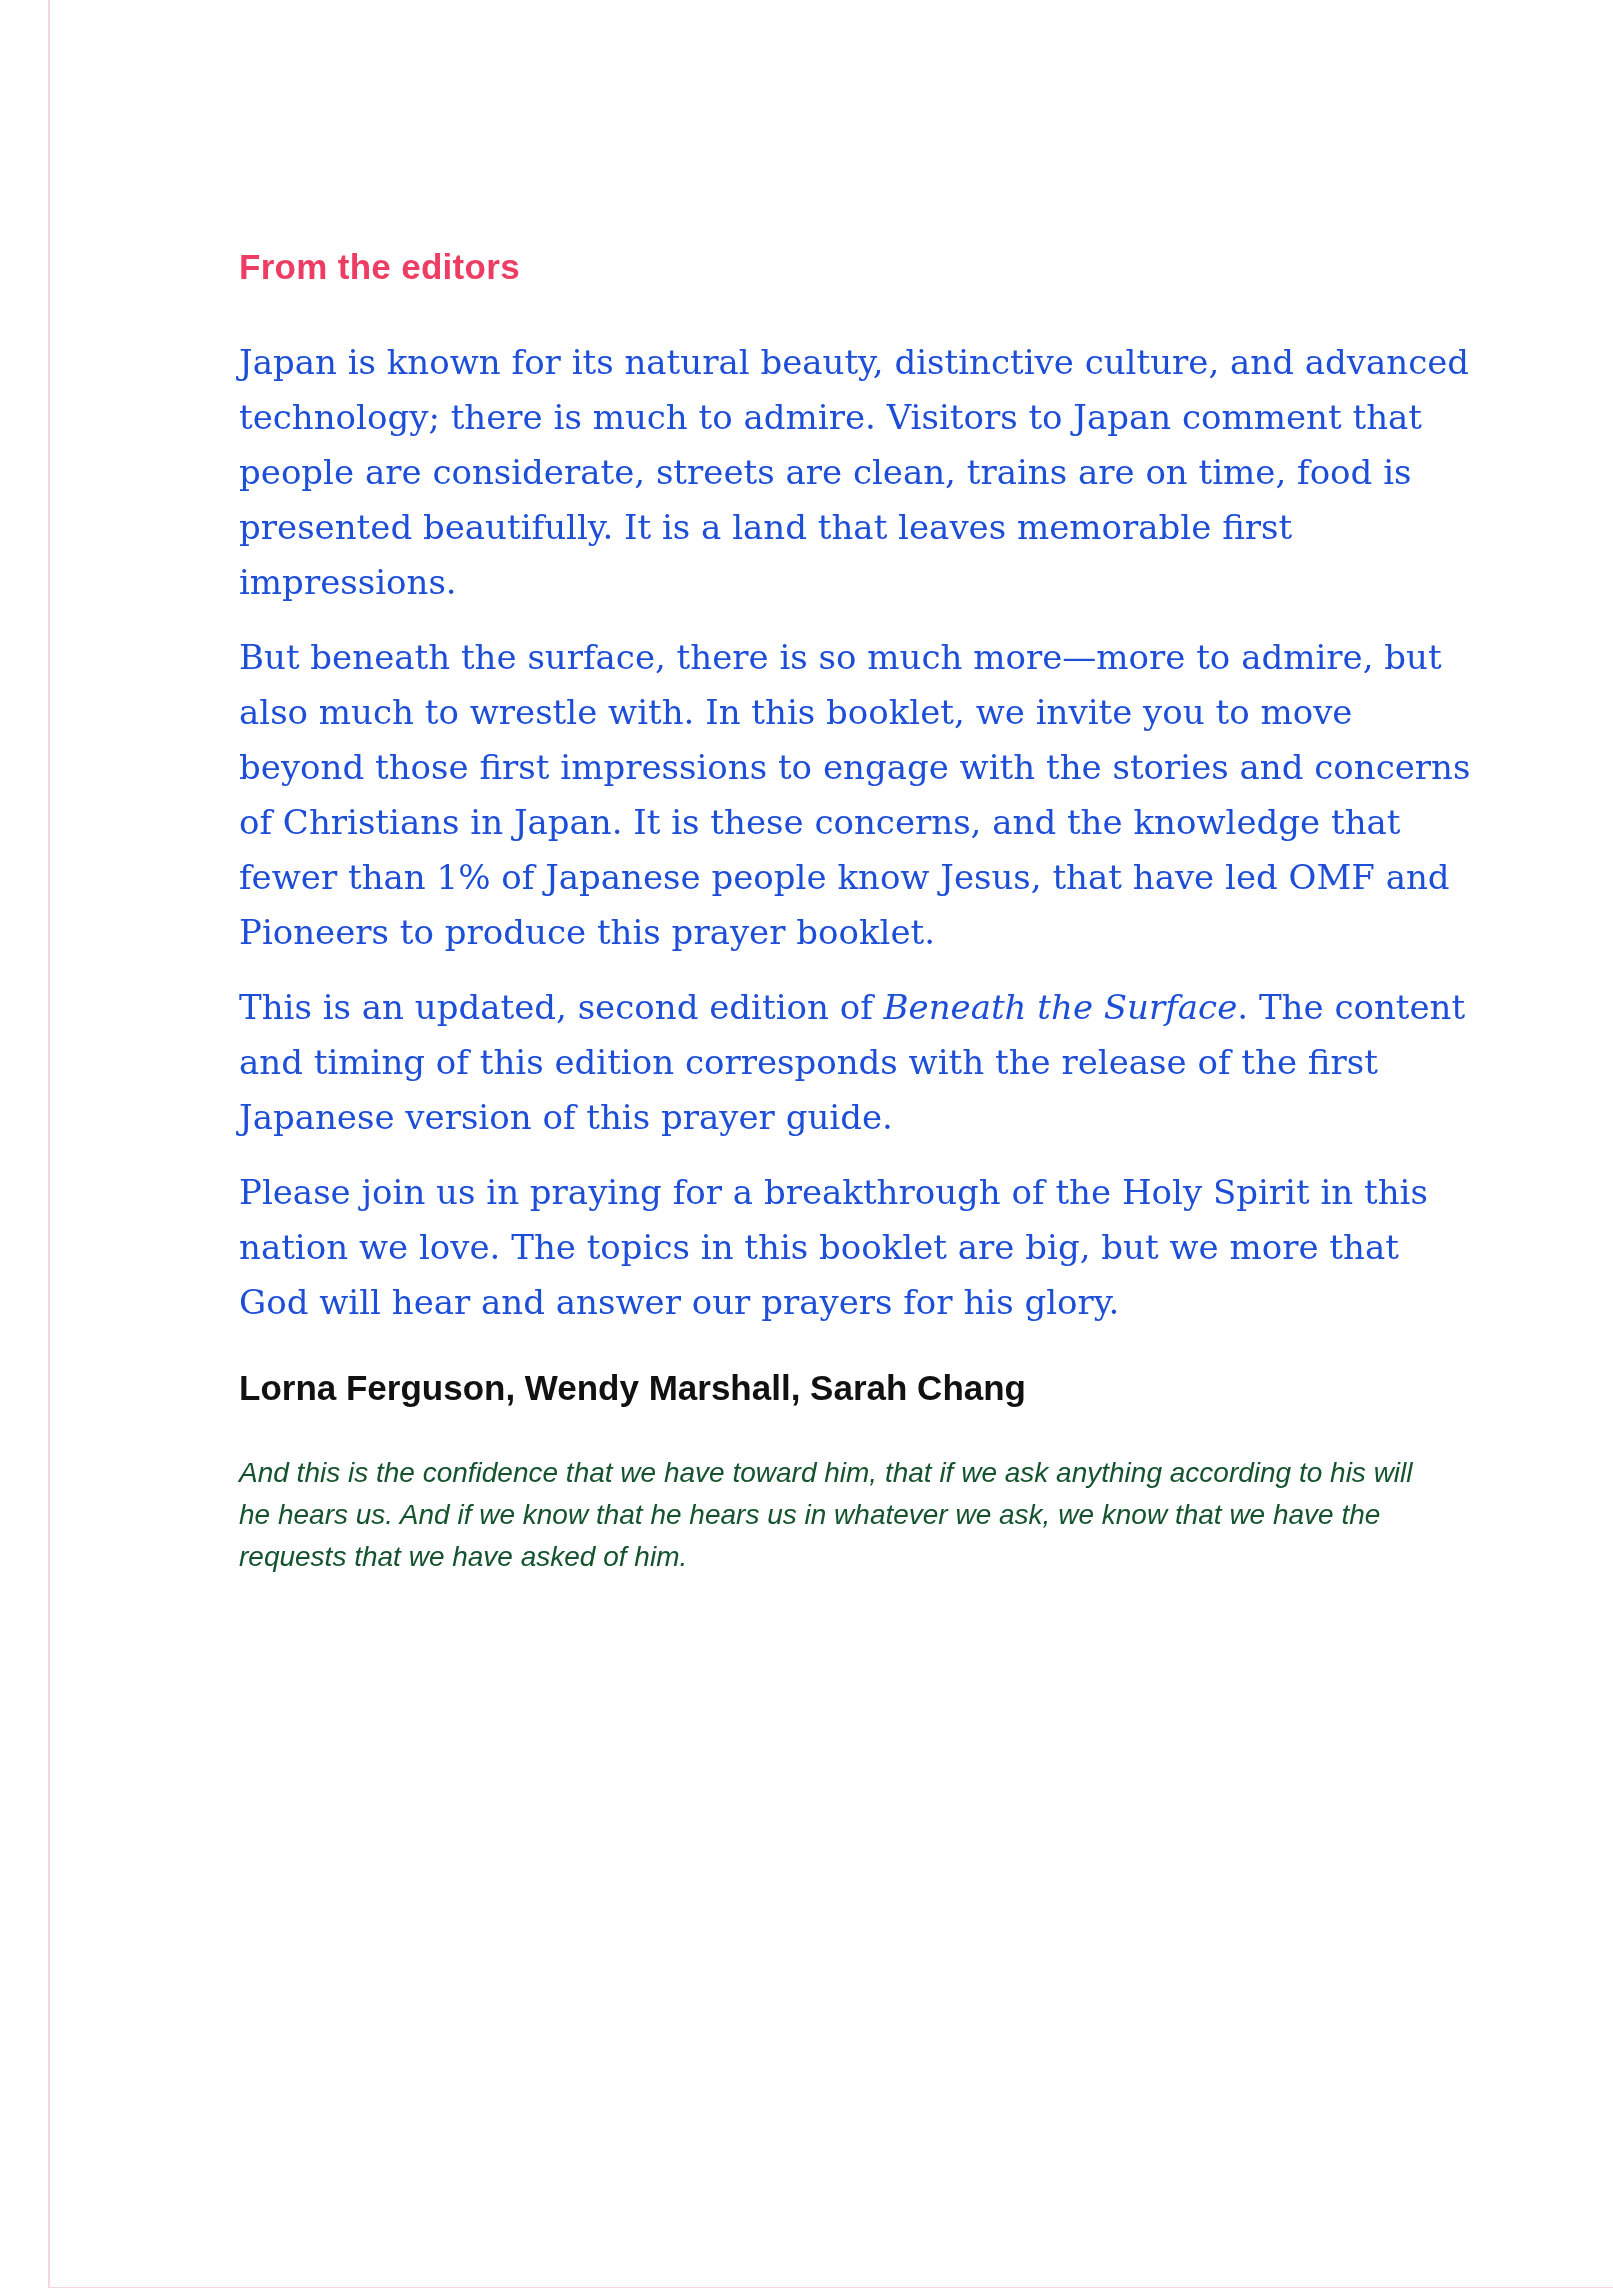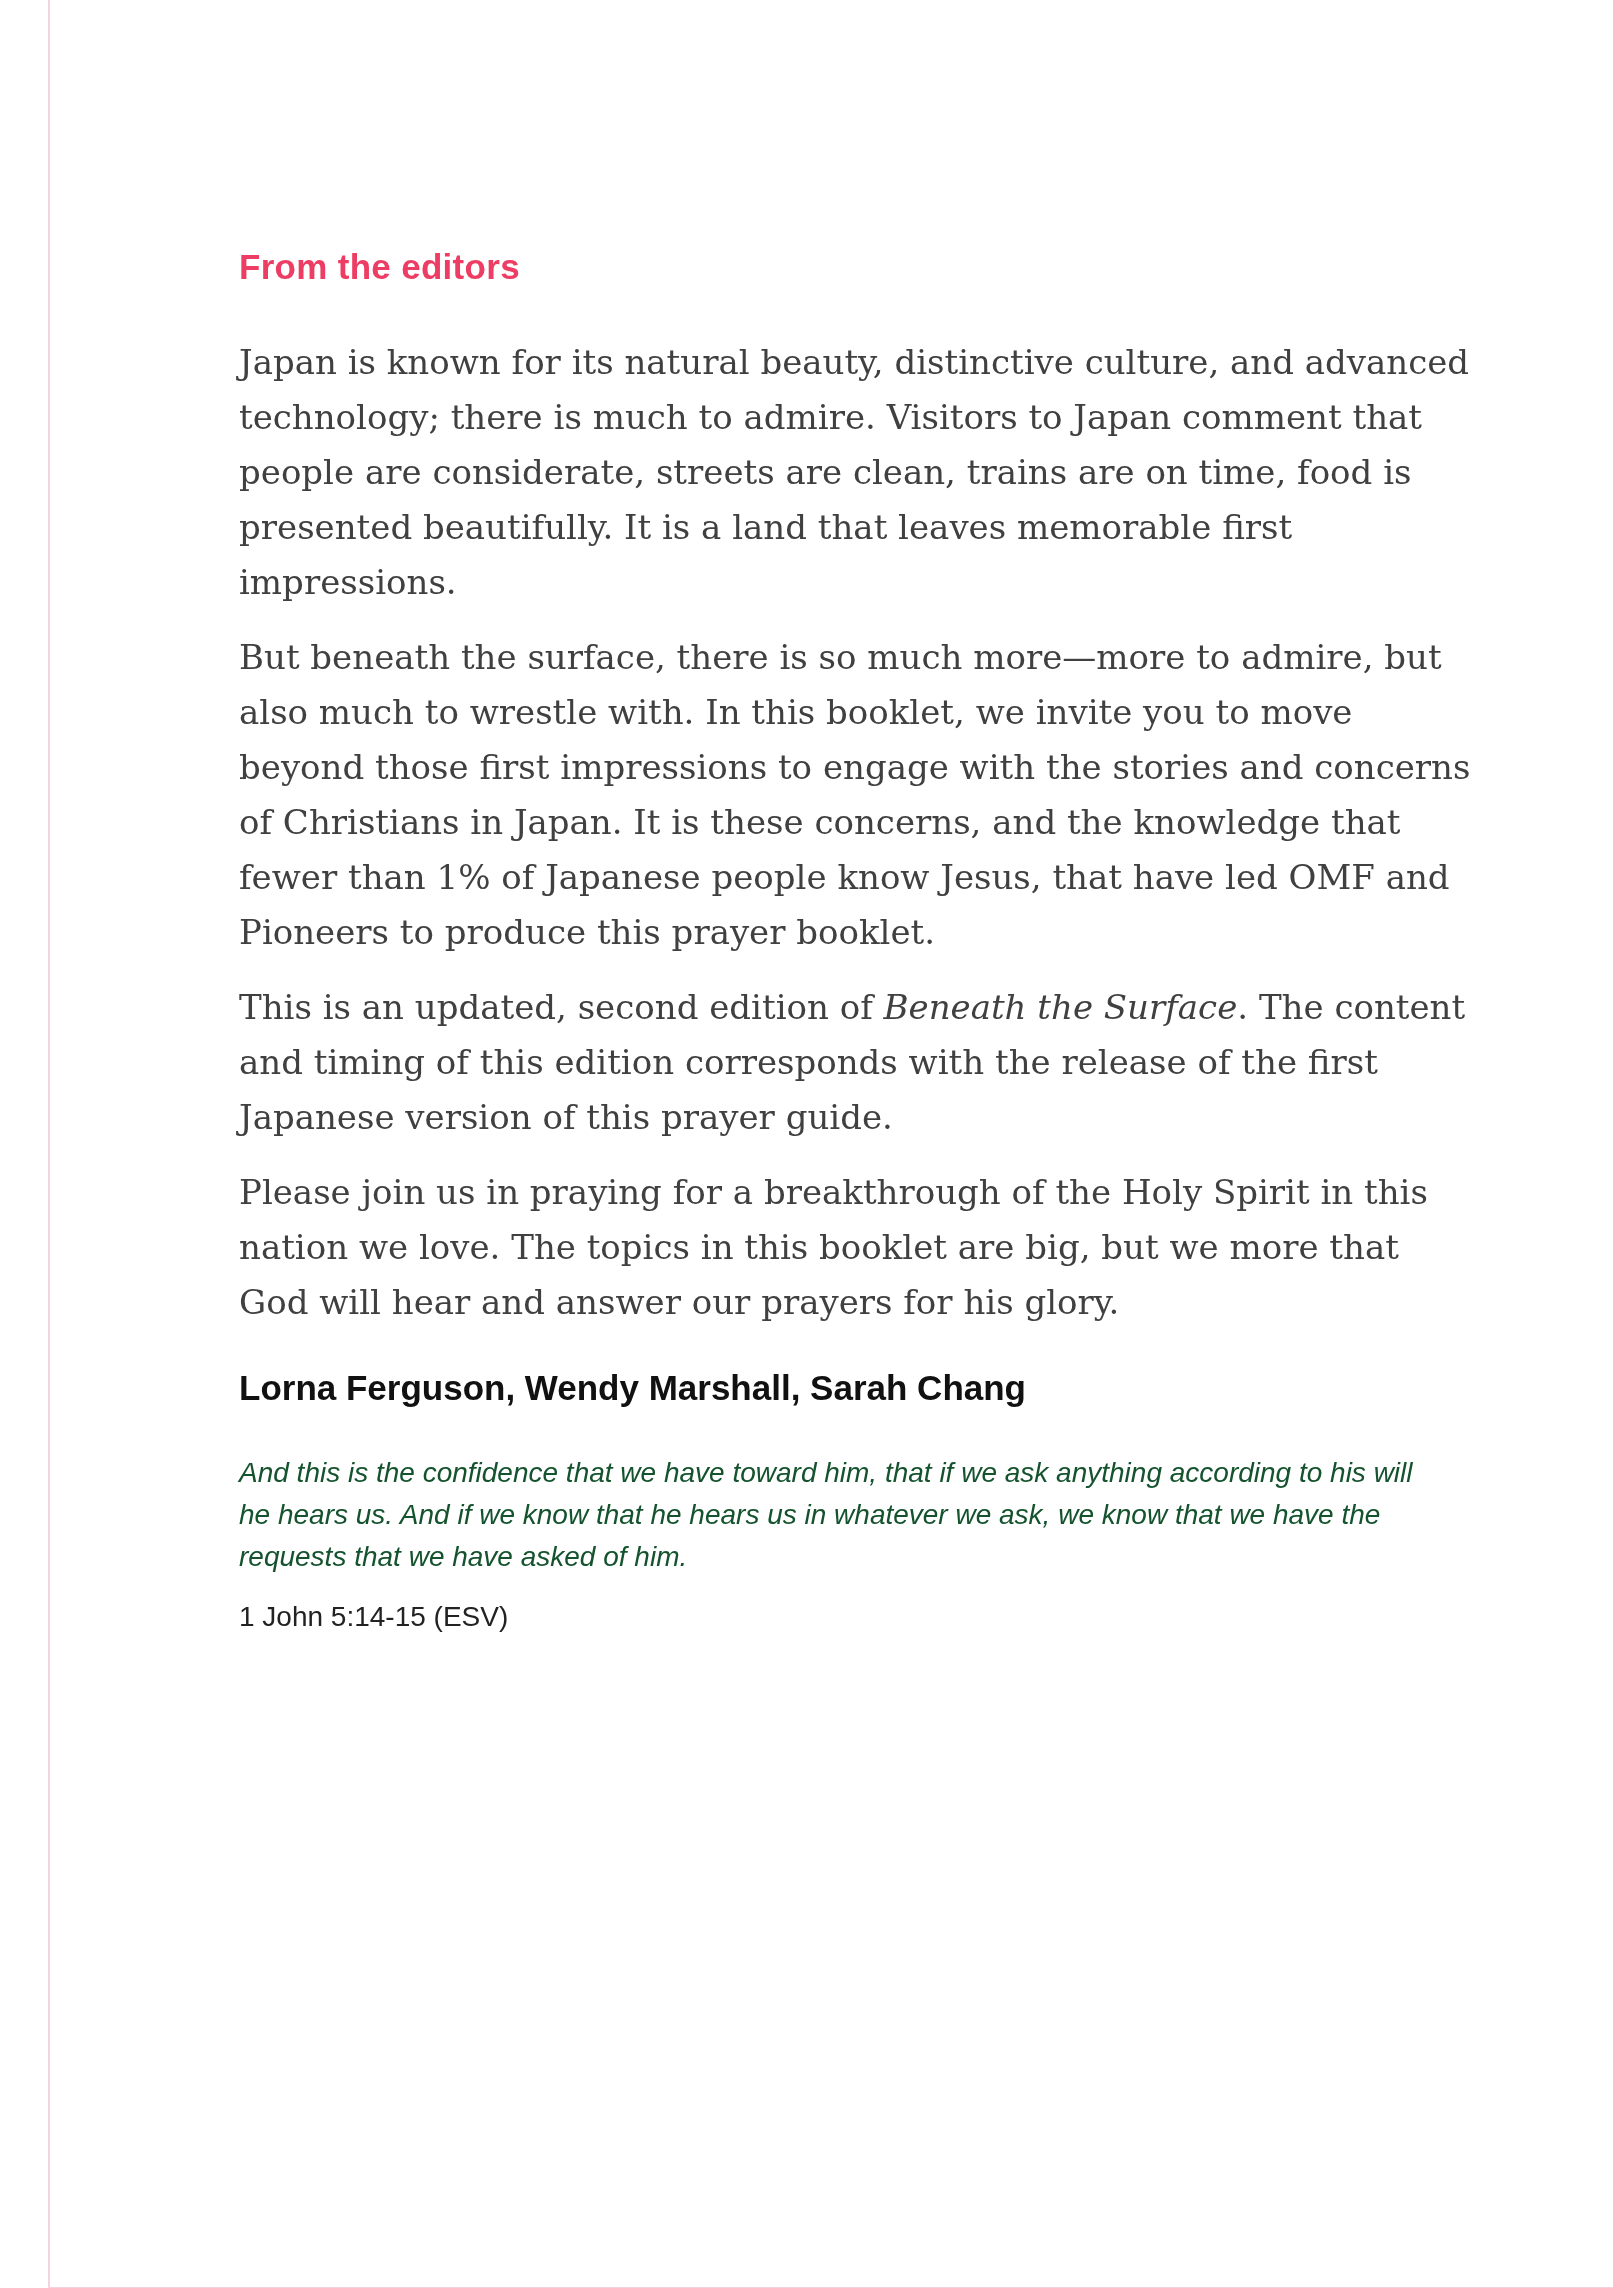--- a/index.html
+++ b/index.html
@@ -29,21 +29,21 @@
     letter-spacing: 0.3px;
     color: #ee3d64;
   }
   .body-para {
     margin: 20px 0 0 0;
     max-width: 1237px;
     font-family: "DejaVu Serif", serif;
     font-weight: 400;
     font-size: 34px;
     line-height: 55px;
-    color: #404040;
+    color: #1d4ed8;
   }
   .body-para.first {
     margin-top: 48px;
   }
   .body-para em {
     font-style: italic;
   }
   .names {
     margin: 37px 0 0 0;
     font-family: "Liberation Sans", sans-serif;
@@ -92,15 +92,14 @@
 
   <p class="body-para"><span>This is an updated, second edition of </span><em>Beneath the Surface</em><span>. The content and timing of this edition corresponds with the release of the first Japanese version of this prayer guide.</span></p>
 
   <p class="body-para">Please join us in praying for a breakthrough of the Holy Spirit in this nation we love. The topics in this booklet are big, but we more that God will hear and answer our prayers for his glory.</p>
 
   <p class="names">Lorna Ferguson, Wendy Marshall, Sarah Chang</p>
 
 
   <p class="quote">And this is the confidence that we have toward him, that if we ask anything according to his will he hears us. And if we know that he hears us in whatever we ask, we know that we have the requests that we have asked of him.</p>
 
-  <p class="reference">1 John 5:14-15 (ESV)</p>
 </div>
 
 
 </body></html>

